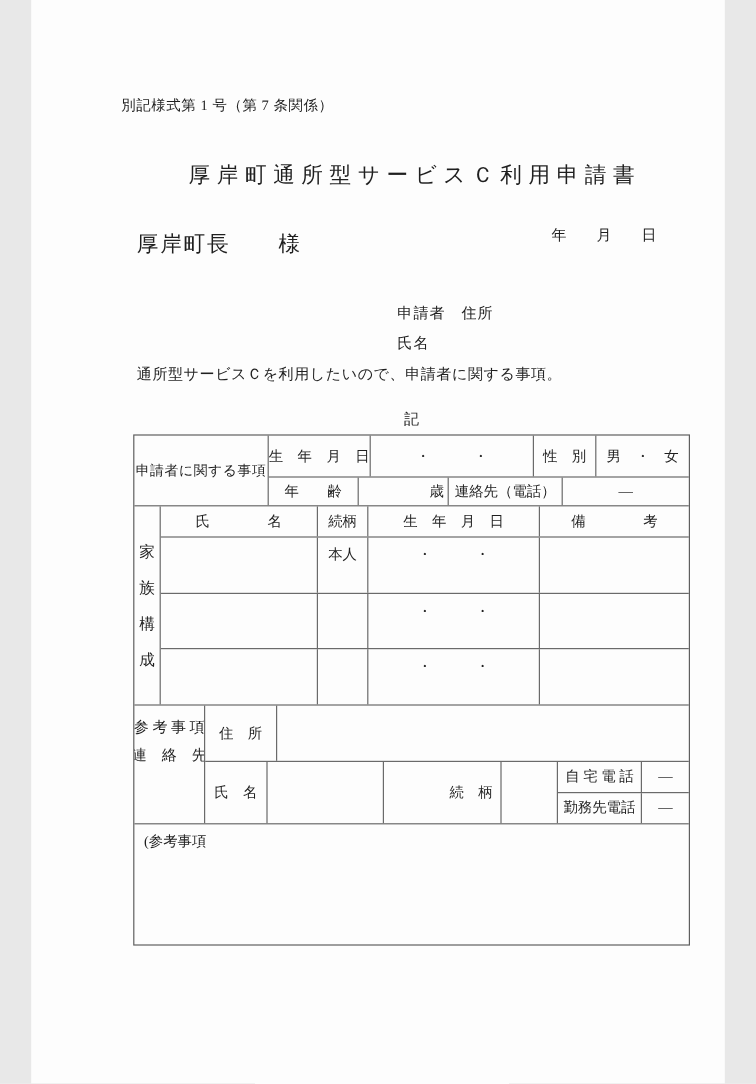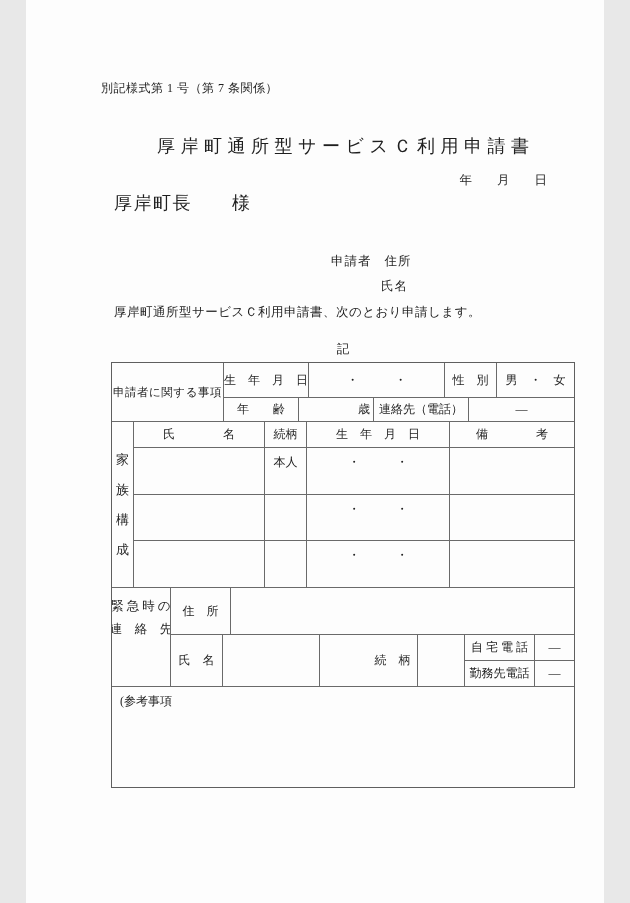--- a/index.html
+++ b/index.html
@@ -6,25 +6,25 @@
   html,body { margin:0; padding:0; background:#e8e8e8; }
   .page {
     position:relative; width:578px; height:903px; margin:0 auto;
     background:#fdfdfd; color:#1f1f1f;
     font-family:"Liberation Serif","DejaVu Serif",serif;
     font-size:12px; overflow:hidden;
   }
   .abs { position:absolute; }
   .form-number { left:75px; top:80px; font-size:12px; letter-spacing:0.5px; }
   .form-title { left:85px; top:134px; width:464px; text-align:center; font-size:18px; letter-spacing:5.5px; text-indent:5.5px; }
-  .date-line { left:85px; top:172px; width:464px; text-align:right; padding-right:28px; font-size:12.5px; }
+  .date-line { left:85px; top:188px; width:464px; text-align:right; padding-right:28px; font-size:12.5px; }
   .addressee { left:88px; top:191px; display:flex; gap:40px; font-size:18px; letter-spacing:1.5px; }
   .applicant-block { left:305px; top:249px; font-size:12.5px; letter-spacing:1px; line-height:25px; }
   .applicant-line1 { display:flex; gap:13px; }
-  .applicant-line2 { margin-left:50px; }
+  .applicant-line2 { }
   .body-text { left:88px; top:304px; font-size:12.5px; letter-spacing:0.5px; }
   .ki { left:85px; top:341px; width:464px; text-align:center; font-size:12.5px; }
 
   
   .form-table {
     left:85px; top:362px; width:464px; height:426px;
     border:1px solid #5f5f5f; display:flex; flex-direction:column;
     font-size:12px;
   }
   .cell { display:flex; align-items:center; justify-content:center; overflow:hidden; white-space:nowrap; }
@@ -89,21 +89,21 @@
   <div class="abs applicant-block">
     <div class="applicant-line1">
       <span>申請者</span>
       <span>住所</span>
     </div>
     <div class="applicant-line2">
       <span>氏名</span>
     </div>
   </div>
 
-  <div class="abs body-text">厚岸町通所型サービスＣ利用申請書、次のとおり申請します。</div>
+  <div class="abs body-text">通所型サービスＣを利用したいので、申請者に関する事項。</div>
 
   <div class="abs ki">記</div>
 
   <div class="abs form-table">
 
     <div class="row secA bb">
       <div class="cell br secA-label">申請者に関する事項</div>
       <div class="col grow">
         <div class="row rowA1 bb">
           <div class="cell br" style="width:85px">生　年　月　日</div>
@@ -150,21 +150,21 @@
           <div class="cell br colB-name"></div>
           <div class="cell br colB-rel"></div>
           <div class="cell br colB-birth">・　　　・</div>
           <div class="cell grow"></div>
         </div>
       </div>
     </div>
 
     <div class="row secC bb">
       <div class="cell br emergency-label-col">
-        <span class="emg-l1">緊急時の</span>
+        <span class="emg-l1">参考事項</span>
         <span>連　絡　先</span>
       </div>
       <div class="col grow">
         <div class="row rowC1 bb">
           <div class="cell br addr-label">住　所</div>
           <div class="cell grow"></div>
         </div>
         <div class="row rowC2">
           <div class="cell br name-label">氏　名</div>
           <div class="cell br name-value"></div>

